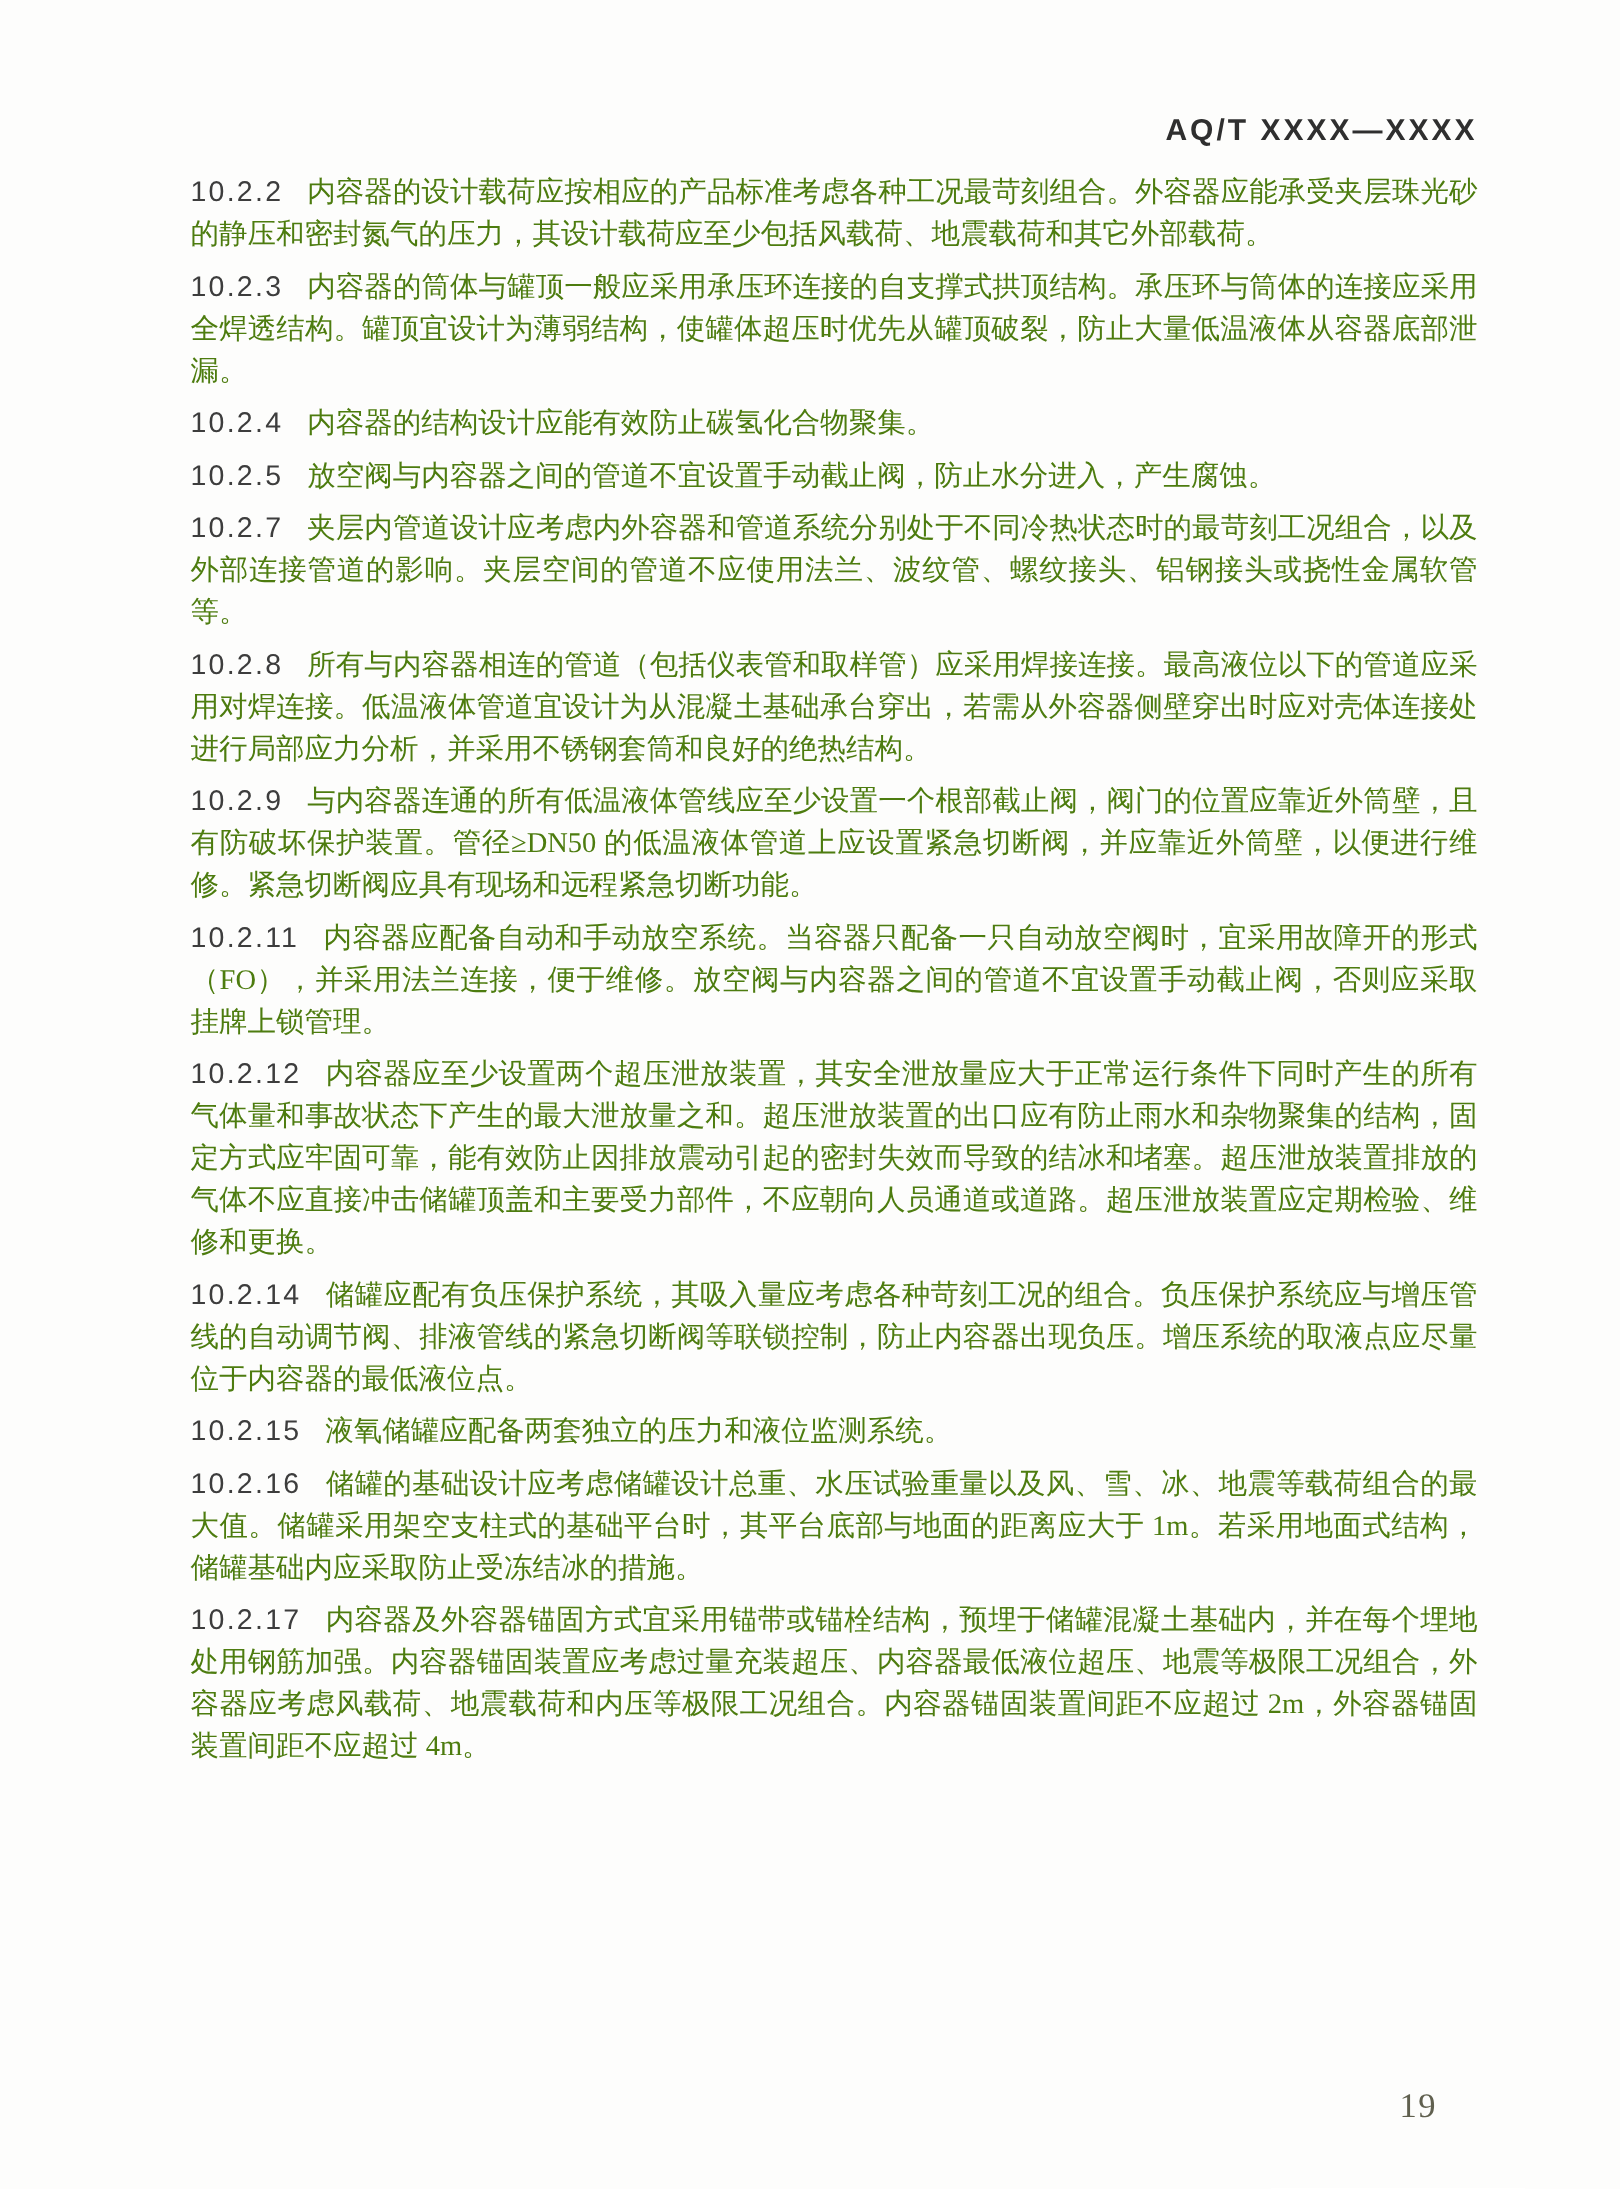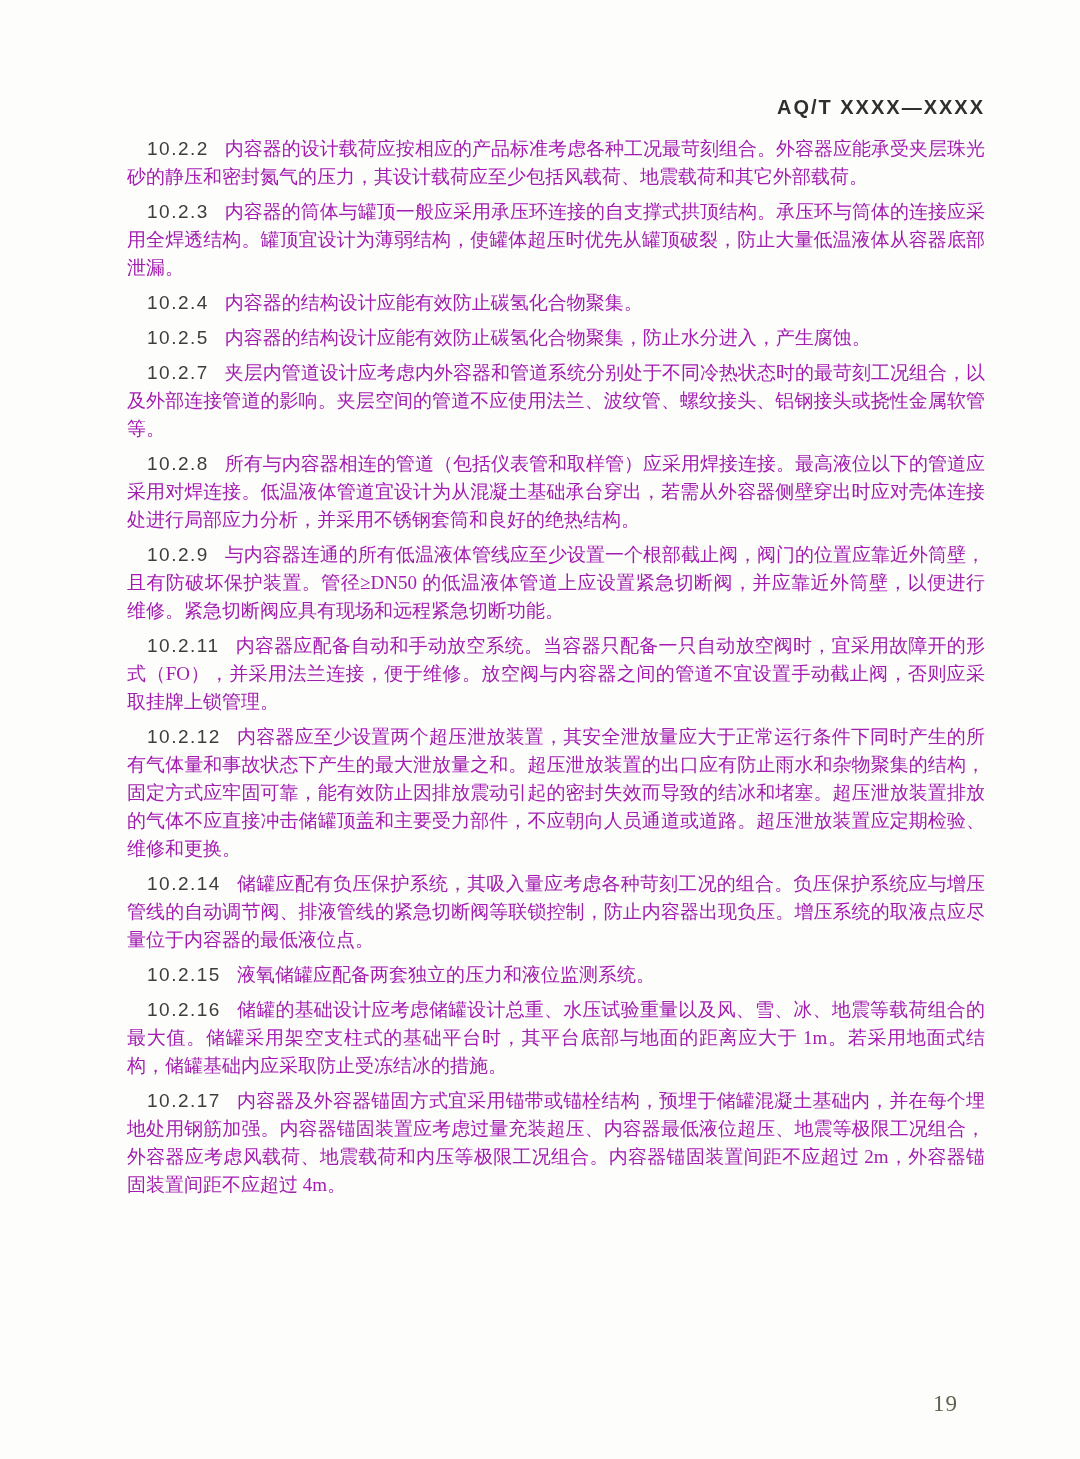--- a/index.html
+++ b/index.html
@@ -6,21 +6,21 @@
     margin: 0;
     padding: 0;
     background: #ffffff;
   }
   .page {
     position: relative;
     width: 1080px;
     height: 1459px;
     background: #fdfdfc;
     box-sizing: border-box;
-    padding: 96px 95px 0 127px;
+    padding: 76px 95px 0 127px;
     overflow: hidden;
     font-family: "Liberation Serif", "DejaVu Serif", serif;
   }
   .header-row {
     text-align: right;
     margin-bottom: 16px;
   }
   .doc-code {
     font-family: "Liberation Sans", "DejaVu Sans", sans-serif;
     font-size: 20px;
@@ -36,24 +36,23 @@
   p.clause {
     margin: 0 0 7px 0;
     line-height: 28px;
   }
   .clause-num {
     font-family: "Liberation Sans", "DejaVu Sans", sans-serif;
     letter-spacing: 1.5px;
     color: #3d3d3d;
     margin-right: 16px;
     white-space: nowrap;
-    margin-left: 20px;
   }
   .clause-text {
-    color: #a21caf;
+    color: #4d7c0f;
   }
   .footer {
     position: absolute;
     right: 122px;
     bottom: 42px;
   }
   .page-number {
     font-family: "Liberation Serif", "DejaVu Serif", serif;
     font-size: 23px;
     color: #60604f;
@@ -70,21 +69,21 @@
   </div>
 
   <div class="content">
 
     <p class="clause"><span class="clause-num">10.2.2</span><span class="clause-text">内容器的设计载荷应按相应的产品标准考虑各种工况最苛刻组合。外容器应能承受夹层珠光砂的静压和密封氮气的压力，其设计载荷应至少包括风载荷、地震载荷和其它外部载荷。</span></p>
 
     <p class="clause"><span class="clause-num">10.2.3</span><span class="clause-text">内容器的筒体与罐顶一般应采用承压环连接的自支撑式拱顶结构。承压环与筒体的连接应采用全焊透结构。罐顶宜设计为薄弱结构，使罐体超压时优先从罐顶破裂，防止大量低温液体从容器底部泄漏。</span></p>
 
     <p class="clause"><span class="clause-num">10.2.4</span><span class="clause-text">内容器的结构设计应能有效防止碳氢化合物聚集。</span></p>
 
-    <p class="clause"><span class="clause-num">10.2.5</span><span class="clause-text">内容器的结构设计应能有效防止碳氢化合物聚集，防止水分进入，产生腐蚀。</span></p>
+    <p class="clause"><span class="clause-num">10.2.5</span><span class="clause-text">放空阀与内容器之间的管道不宜设置手动截止阀，防止水分进入，产生腐蚀。</span></p>
 
 
     <p class="clause"><span class="clause-num">10.2.7</span><span class="clause-text">夹层内管道设计应考虑内外容器和管道系统分别处于不同冷热状态时的最苛刻工况组合，以及外部连接管道的影响。夹层空间的管道不应使用法兰、波纹管、螺纹接头、铝钢接头或挠性金属软管等。</span></p>
 
     <p class="clause"><span class="clause-num">10.2.8</span><span class="clause-text">所有与内容器相连的管道（包括仪表管和取样管）应采用焊接连接。最高液位以下的管道应采用对焊连接。低温液体管道宜设计为从混凝土基础承台穿出，若需从外容器侧壁穿出时应对壳体连接处进行局部应力分析，并采用不锈钢套筒和良好的绝热结构。</span></p>
 
     <p class="clause"><span class="clause-num">10.2.9</span><span class="clause-text">与内容器连通的所有低温液体管线应至少设置一个根部截止阀，阀门的位置应靠近外筒壁，且有防破坏保护装置。管径≥DN50 的低温液体管道上应设置紧急切断阀，并应靠近外筒壁，以便进行维修。紧急切断阀应具有现场和远程紧急切断功能。</span></p>
 
 
     <p class="clause"><span class="clause-num">10.2.11</span><span class="clause-text">内容器应配备自动和手动放空系统。当容器只配备一只自动放空阀时，宜采用故障开的形式（FO），并采用法兰连接，便于维修。放空阀与内容器之间的管道不宜设置手动截止阀，否则应采取挂牌上锁管理。</span></p>

